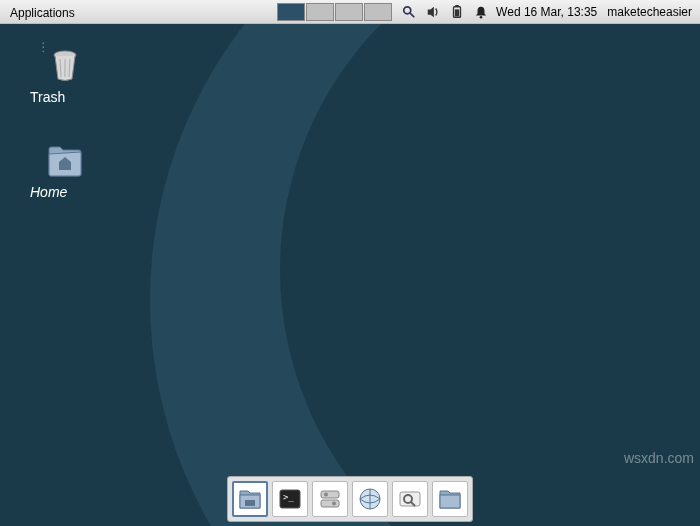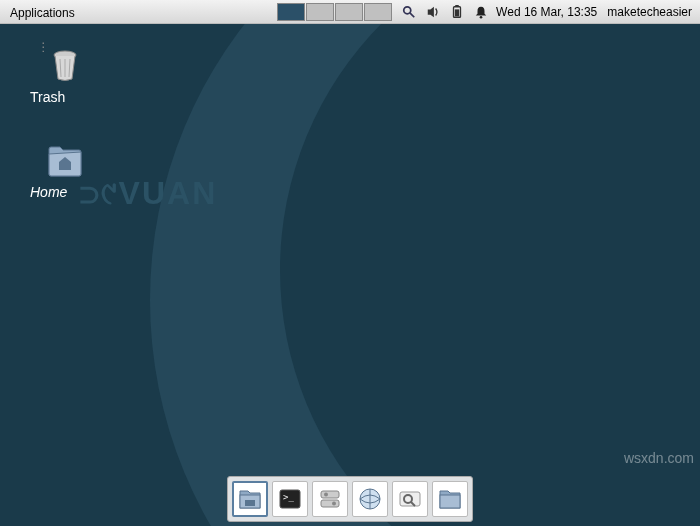--- a/index.html
+++ b/index.html
@@ -151,21 +151,20 @@
       font-size: 14px;
       writing-mode: horizontal-tb;
     }
   </style>
 </head>
 <body>
 
 <div class="wallpaper">
   <div class="curve1"></div>
   <div class="curve2"></div>
-  <div class="logo">⊃୯VUAN</div>
 </div>
 
 <div class="top-panel">
   <div class="app-menu">
     <span class="logo-icon"></span>
     <span>Applications</span>
     <span style="color:#888;margin-left:2px;">⋮</span>
   </div>
   <div class="spacer"></div>
   <div class="pager">

